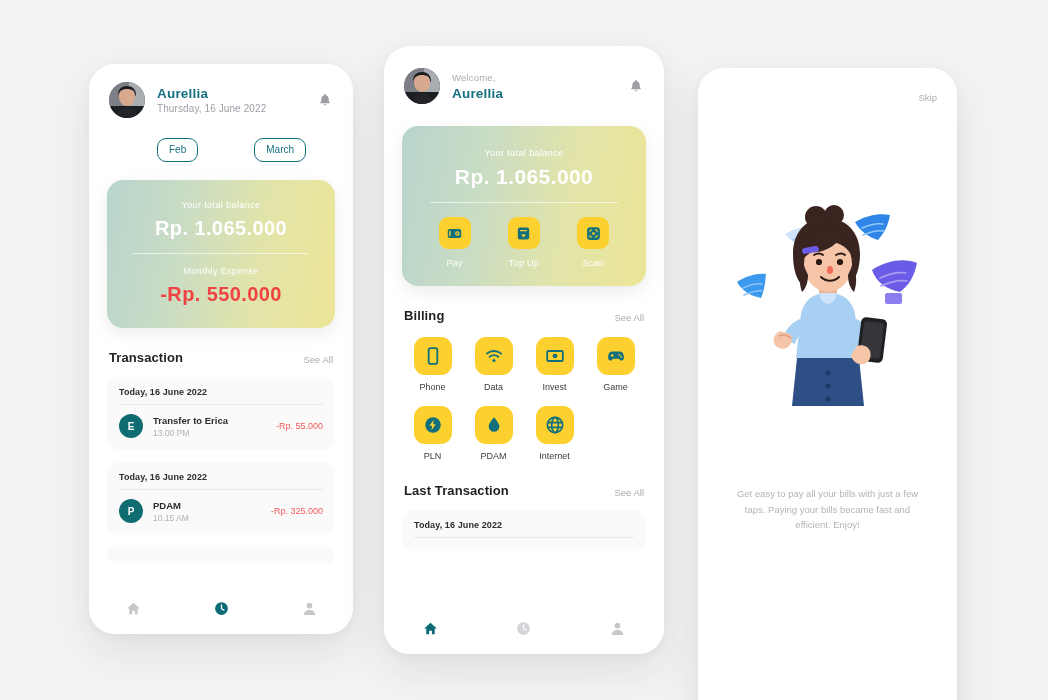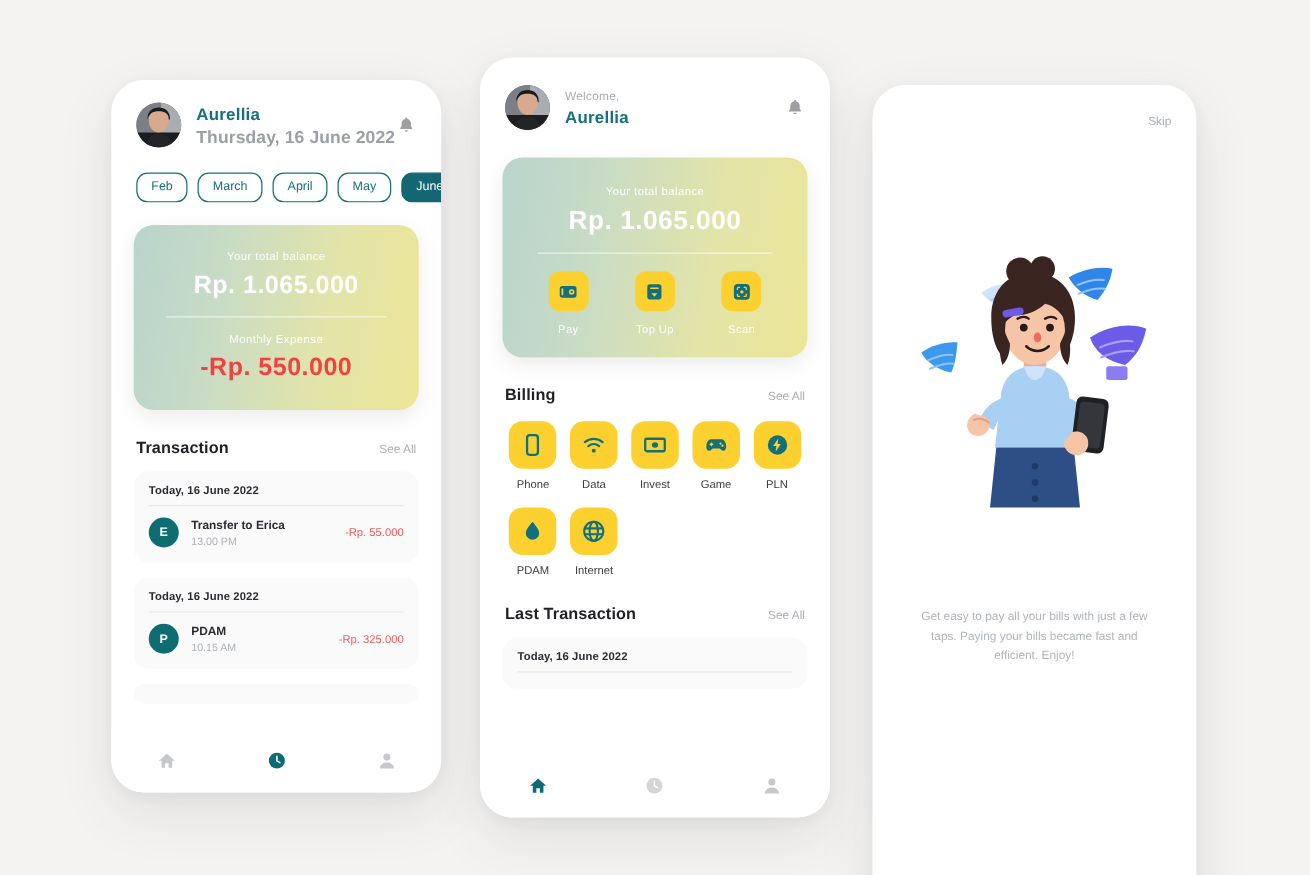--- a/index.html
+++ b/index.html
@@ -26,39 +26,40 @@
   
   .hdr { display: flex; align-items: center; padding: 18px 20px 0 20px; }
   .avatar {
     width: 36px; height: 36px; border-radius: 50%;
     flex: 0 0 36px; overflow: hidden;
     background: #6b7280; position: relative;
   }
   .avatar svg { display: block; width: 100%; height: 100%; }
   .hdr-txt { margin-left: 12px; flex: 1 1 auto; min-width: 0; }
   .name { font-size: 13.5px; font-weight: bold; color: #15707f; letter-spacing: .2px; }
-  .sub  { font-size: 14px; color: #9ca0a6; margin-top: 2px; letter-spacing: .1px; font-weight: bold; }
+  .sub  { font-size: 10px; color: #9ca0a6; margin-top: 2px; letter-spacing: .1px; }
   .welcome { font-size: 9.5px; color: #a7abb1; letter-spacing: .2px; }
   .bell { width: 16px; height: 18px; flex: 0 0 16px; }
   .bell svg { display:block; width:100%; height:100%; fill:#9d9fa3; }
 
   
   .months {
     display: flex; gap: 8px; padding: 20px 0 0 20px;
     overflow: hidden; white-space: nowrap;
   }
   .chip {
     flex: 0 0 auto;
     border: 1.3px solid #17707e;
     color: #17707e;
     background: #fff;
     border-radius: 9px;
     font-size: 10px; font-weight: 500;
     padding: 6px 11px;
     line-height: 1;
+    margin-left: 48px;
   }
   .chip.active { background: #136672; border-color: #136672; color: #fff; }
 
   
   .balcard {
     margin: 18px 18px 0 18px;
     border-radius: 16px;
     background: linear-gradient(100deg, #b8d4cd 0%, #c9dcc4 32%, #e2e4a9 66%, #ece597 100%);
     text-align: center;
     box-shadow: 0 6px 16px rgba(120,130,110,0.14);
@@ -104,21 +105,21 @@
     display: flex; align-items: center; justify-content: center;
     flex: 0 0 24px;
   }
   .txmid { margin-left: 10px; flex: 1 1 auto; min-width: 0; }
   .txname { font-size: 9.5px; font-weight: bold; color: #2a2c31; }
   .txtime { font-size: 8.5px; color: #adb1b6; margin-top: 2px; }
   .txamt { font-size: 9px; color: #f35a5a; font-weight: 500; white-space: nowrap; }
   .txstub { background: #fafafa; border-radius: 12px; height: 16px; margin-top: 12px; }
 
   
-  .grid { display: grid; grid-template-columns: repeat(5,1fr); row-gap: 14px; padding: 14px 18px 0 18px; }
+  .grid { display: grid; grid-template-columns: repeat(4,1fr); row-gap: 14px; padding: 14px 18px 0 18px; }
   .gcell { text-align: center; }
   .gico {
     width: 38px; height: 38px; border-radius: 11px;
     background: #fcd12f; margin: 0 auto;
     display: flex; align-items: center; justify-content: center;
   }
   .gico svg { width: 20px; height: 20px; display: block; }
   .glbl { font-size: 9px; color: #3a3c41; margin-top: 7px; }
 
   

